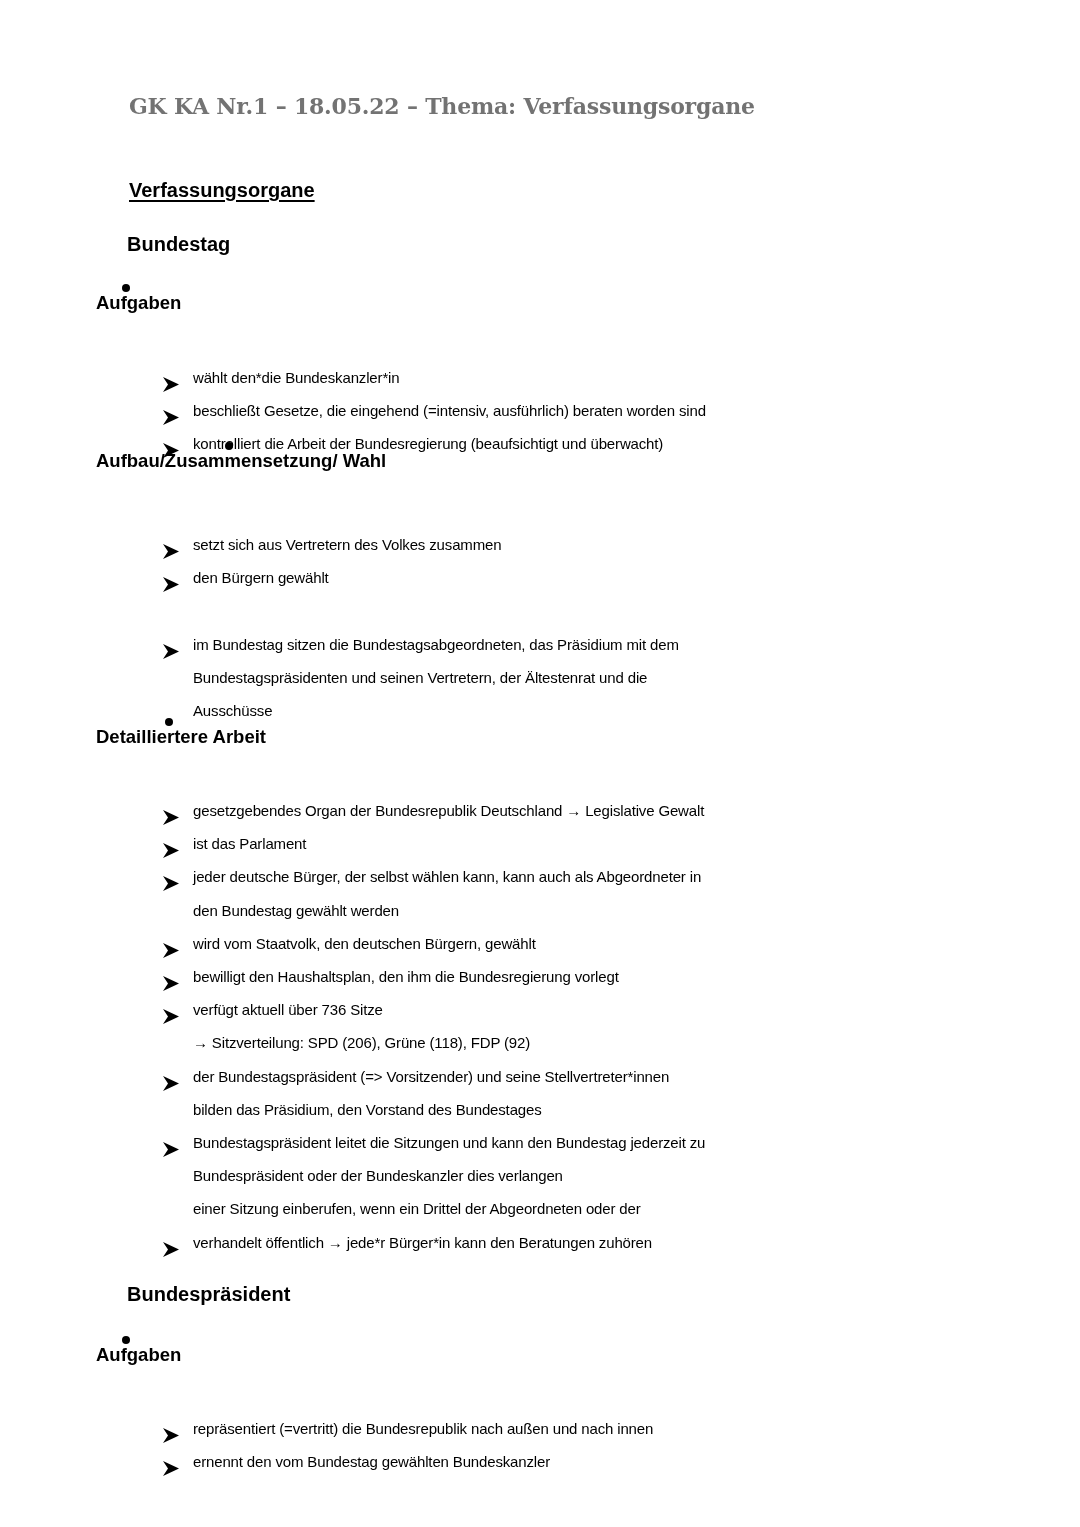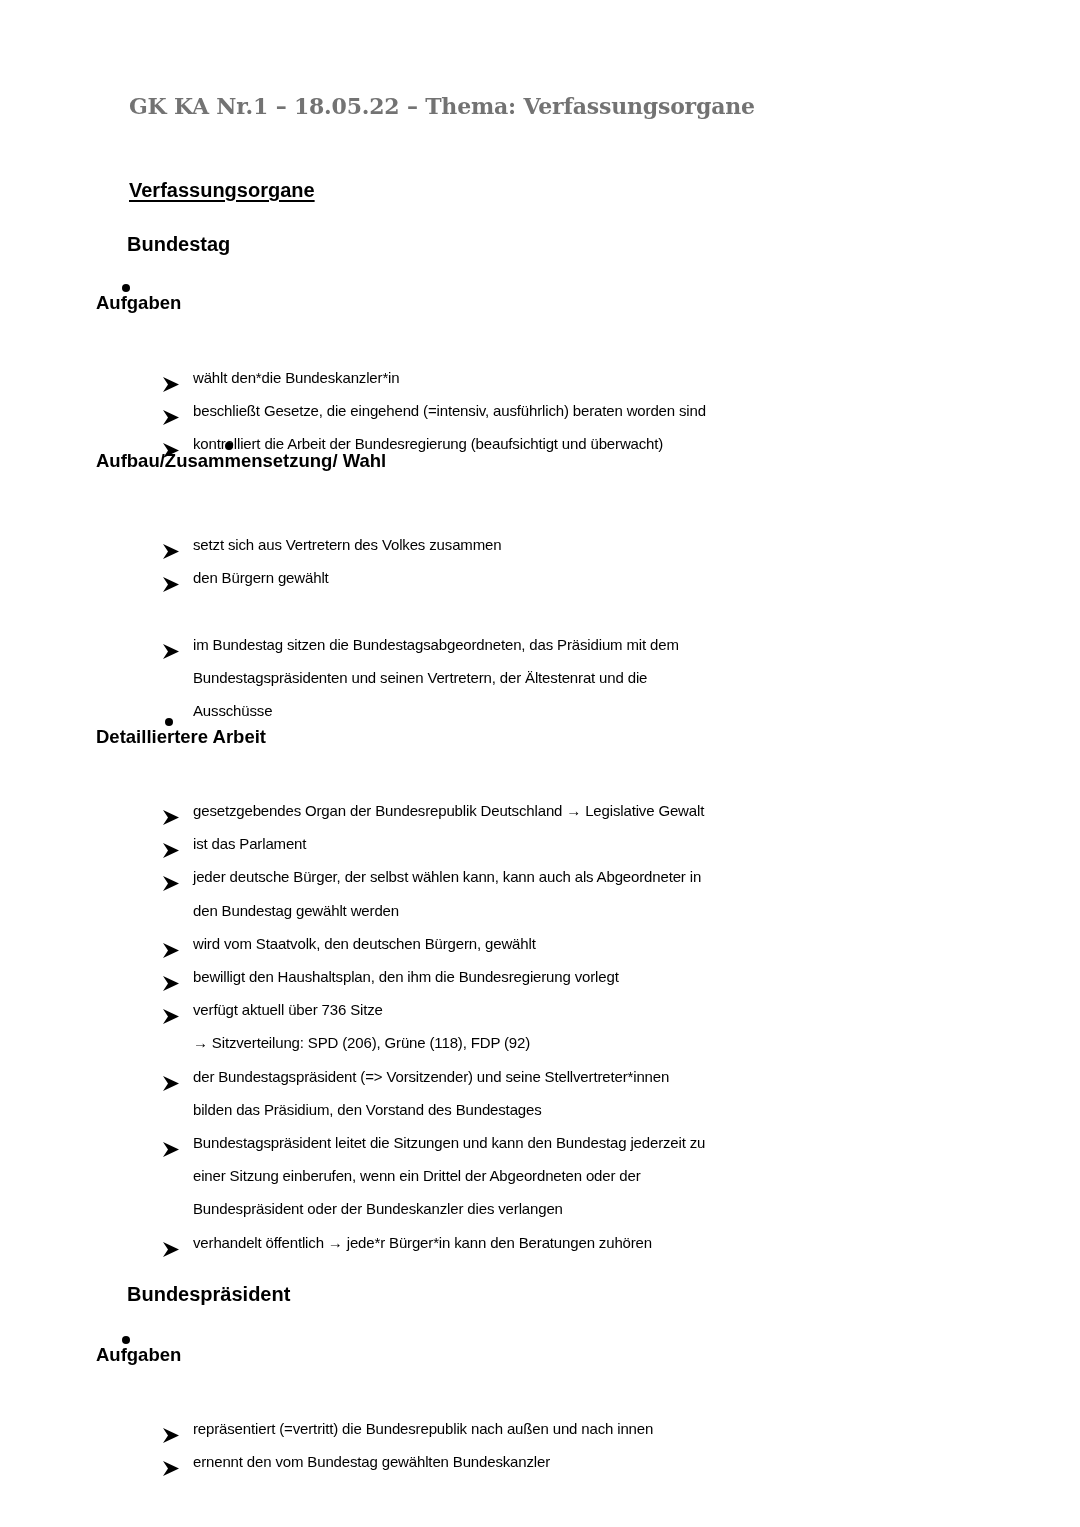--- a/index.html
+++ b/index.html
@@ -235,22 +235,22 @@
       <span class="line">der Bundestagspräsident (=&gt; Vorsitzender) und seine Stellvertreter*innen</span>
       <span class="line">bilden das Präsidium, den Vorstand des Bundestages</span>
     </span>
   </div>
 <div class="item" style="top: 1078px;">
     <span class="arrow"><svg viewBox="0 0 16 15" width="16" height="15">
         <path d="M0 0 L16 7.5 L0 15 L5 7.5 Z" fill="#000"></path>
       </svg></span>
     <span class="text">
       <span class="line">Bundestagspräsident leitet die Sitzungen und kann den Bundestag jederzeit zu</span>
+      <span class="line">Bundespräsident oder der Bundeskanzler dies verlangen</span>
       <span class="line">einer Sitzung einberufen, wenn ein Drittel der Abgeordneten oder der</span>
-      <span class="line">Bundespräsident oder der Bundeskanzler dies verlangen</span>
     </span>
   </div>
 <div class="item" style="top: 1177.6px;">
     <span class="arrow"><svg viewBox="0 0 16 15" width="16" height="15">
         <path d="M0 0 L16 7.5 L0 15 L5 7.5 Z" fill="#000"></path>
       </svg></span>
     <span class="text">
       <span class="line">verhandelt öffentlich → jede*r Bürger*in kann den Beratungen zuhören</span>
     </span>
   </div>

